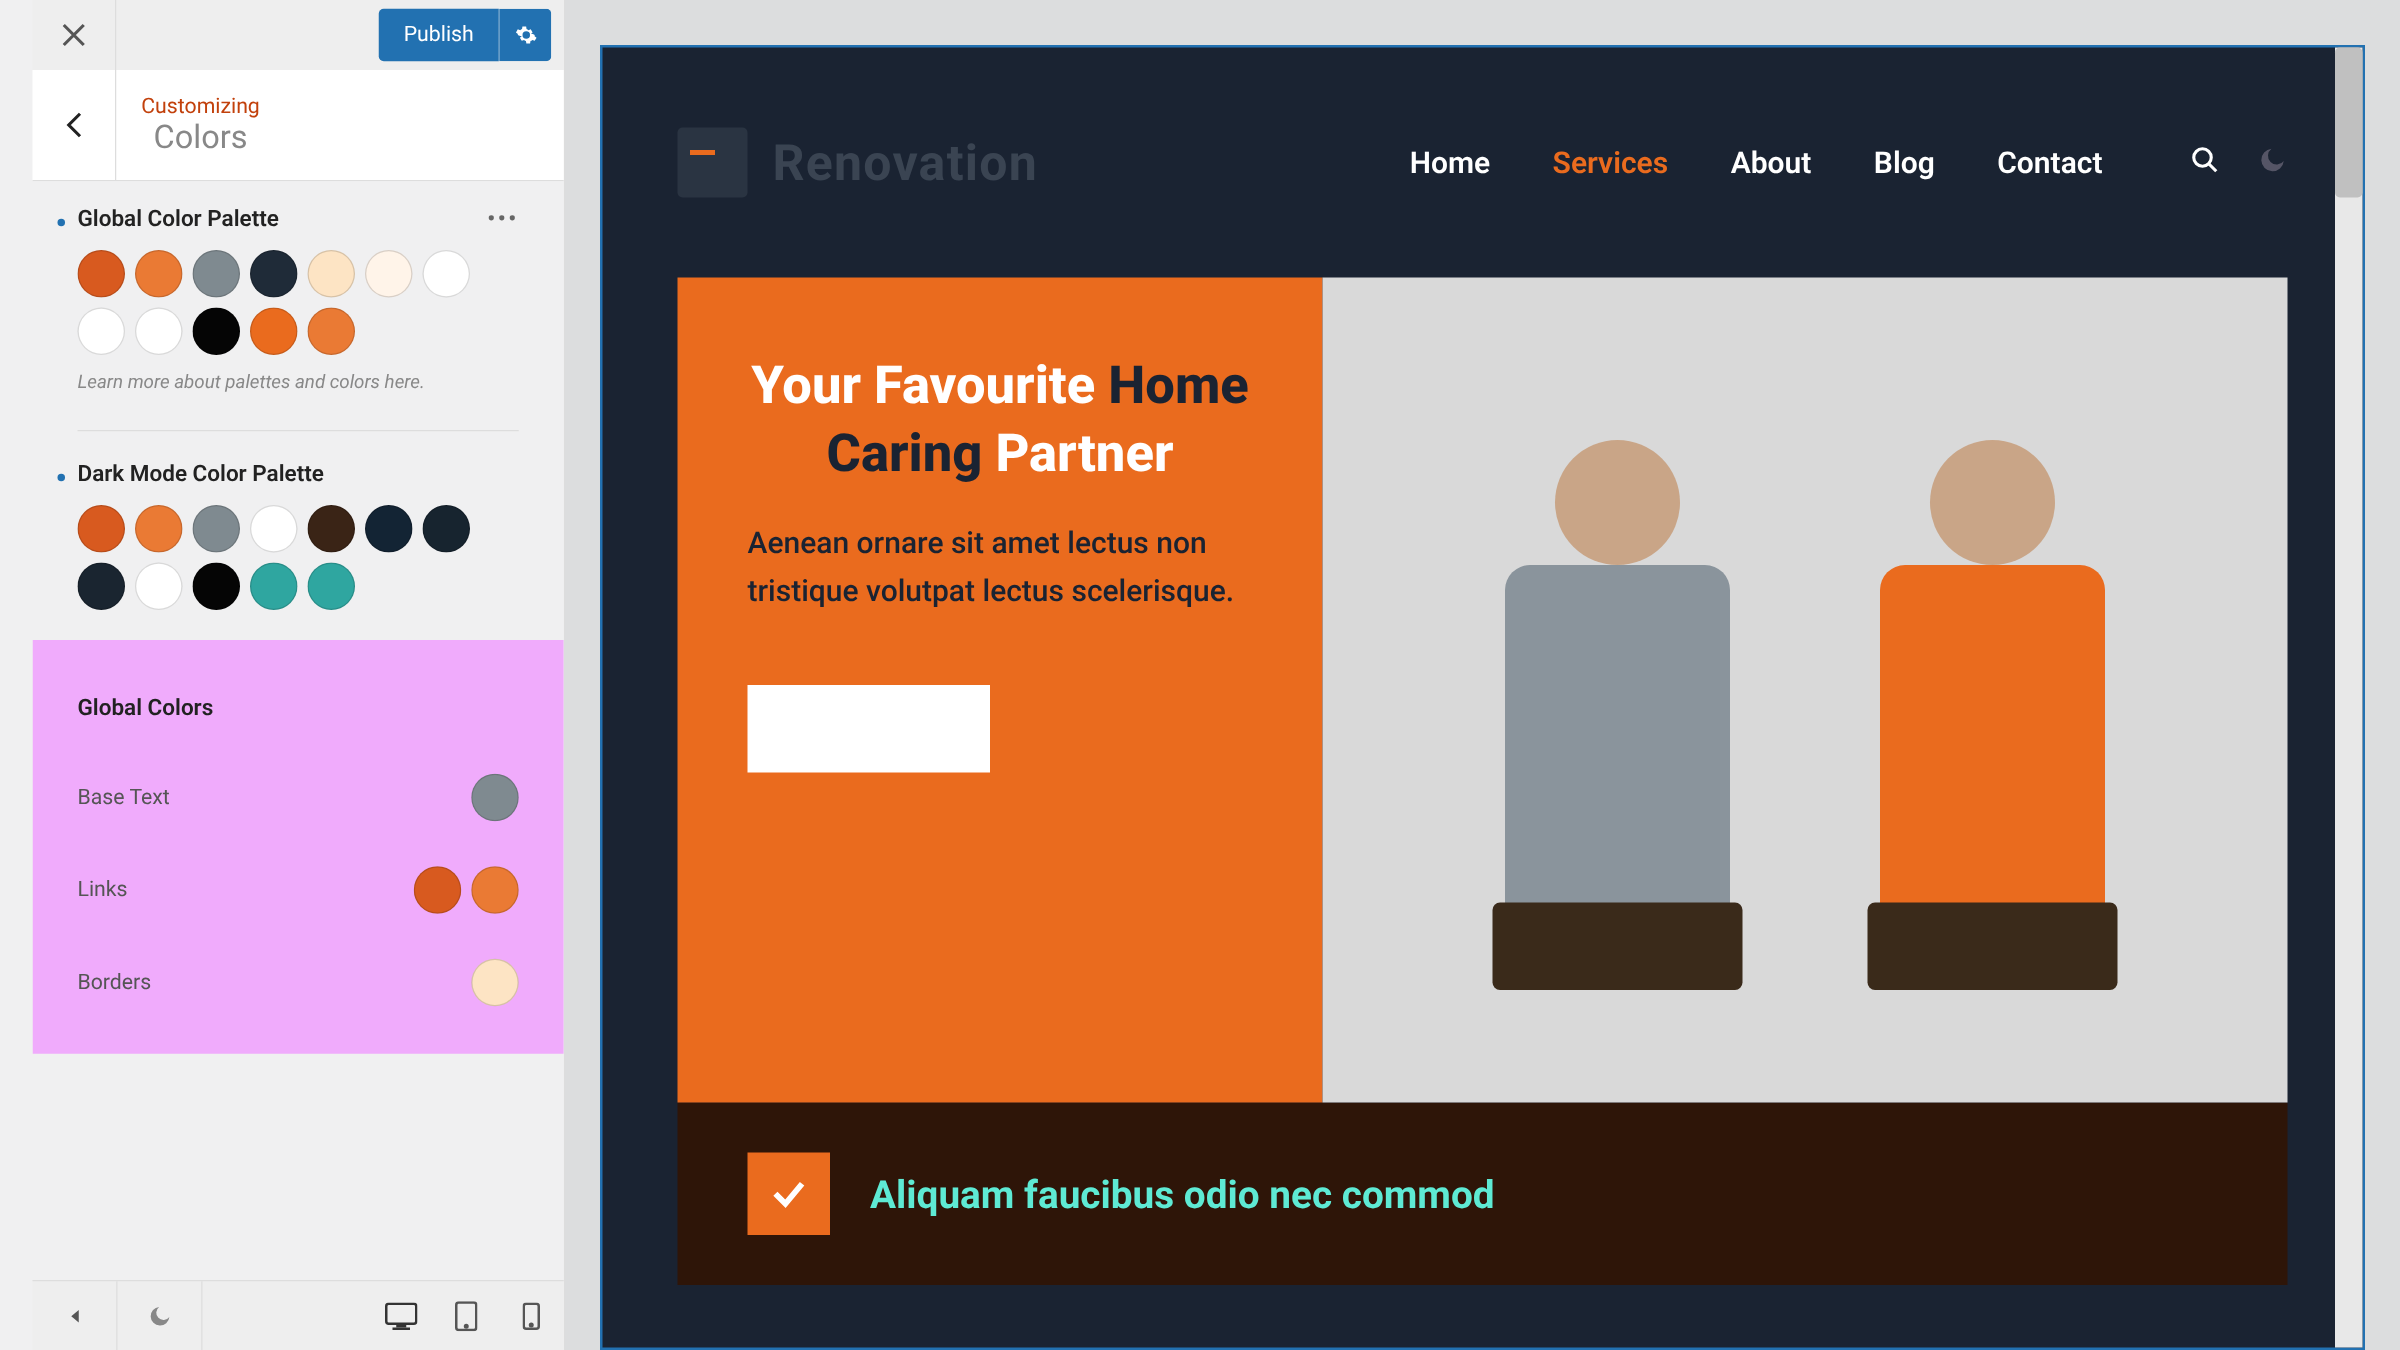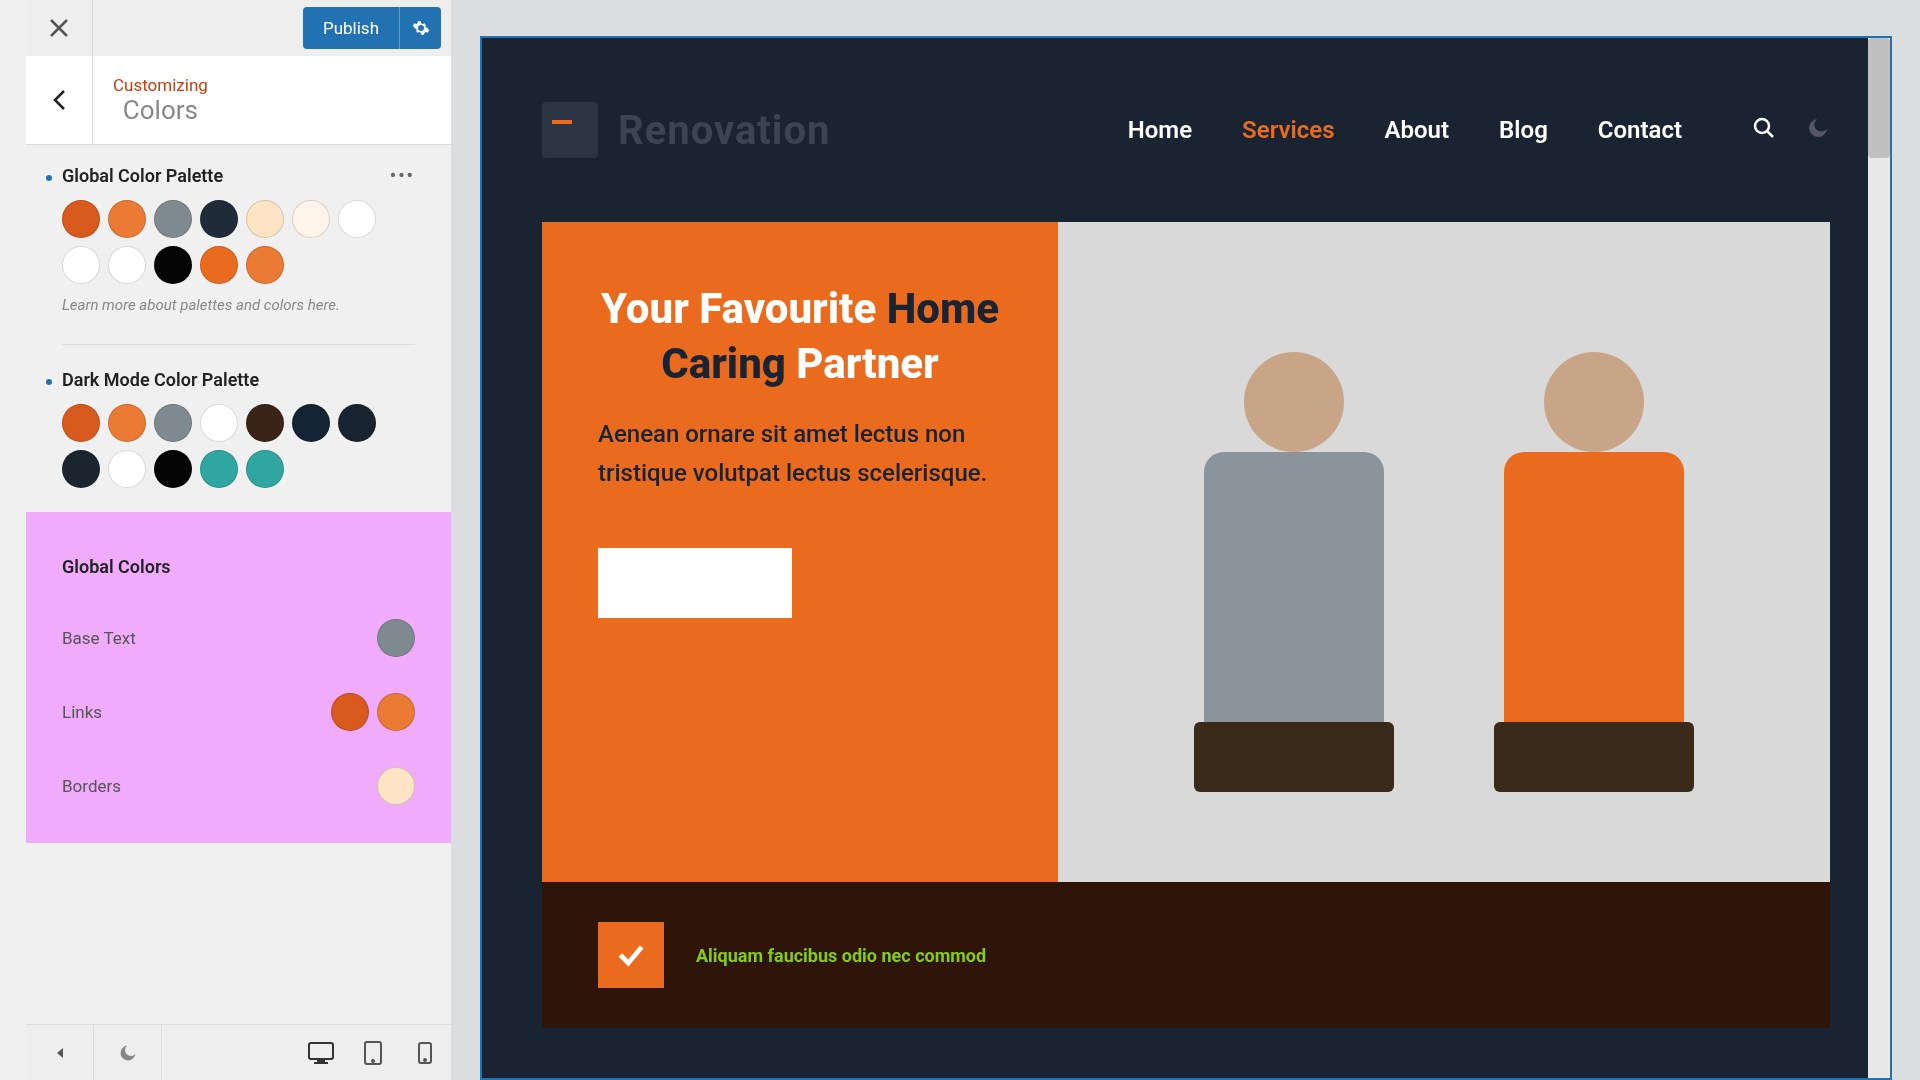--- a/index.html
+++ b/index.html
@@ -66,21 +66,21 @@
 
     .workers { display: flex; gap: 20px; align-items: flex-end; }
     .worker { width: 280px; height: 560px; position: relative; }
     .worker-head { width: 100px; height: 100px; background: #c9a587; border-radius: 50%; margin: 30px auto 0; position: relative; }
     .worker-body { width: 180px; height: 280px; background: #8a949c; margin: 0 auto; border-radius: 20px 20px 0 0; position: relative; }
     .worker2 .worker-body { background: #ea6b1e; }
     .worker-belt { width: 200px; height: 70px; background: #3a2a1a; margin: -10px auto 0; border-radius: 6px; position: relative; }
 
     .feature-bar { background: #2e1508; margin: 0 60px; padding: 40px 56px; display: flex; align-items: center; gap: 32px; }
     .feature-icon { width: 66px; height: 66px; background: #ea6b1e; display: flex; align-items: center; justify-content: center; color: #fff; font-size: 32px; }
-    .feature-text { color: #84cc16; font-size: 18px; font-weight: 700; }
+    .feature-text { color: #5eead4; font-size: 31px; font-weight: 700; }
 
     
     .preview-scroll { position: absolute; right: 0; top: 0; width: 22px; height: 100%; background: #e8e8e8; }
     .preview-scroll-thumb { width: 100%; height: 120px; background: #c0c0c0; border-radius: 4px; }
   </style>
 </head>
 <body>
 
 <div class="customizer">
   <div class="customizer-header">

